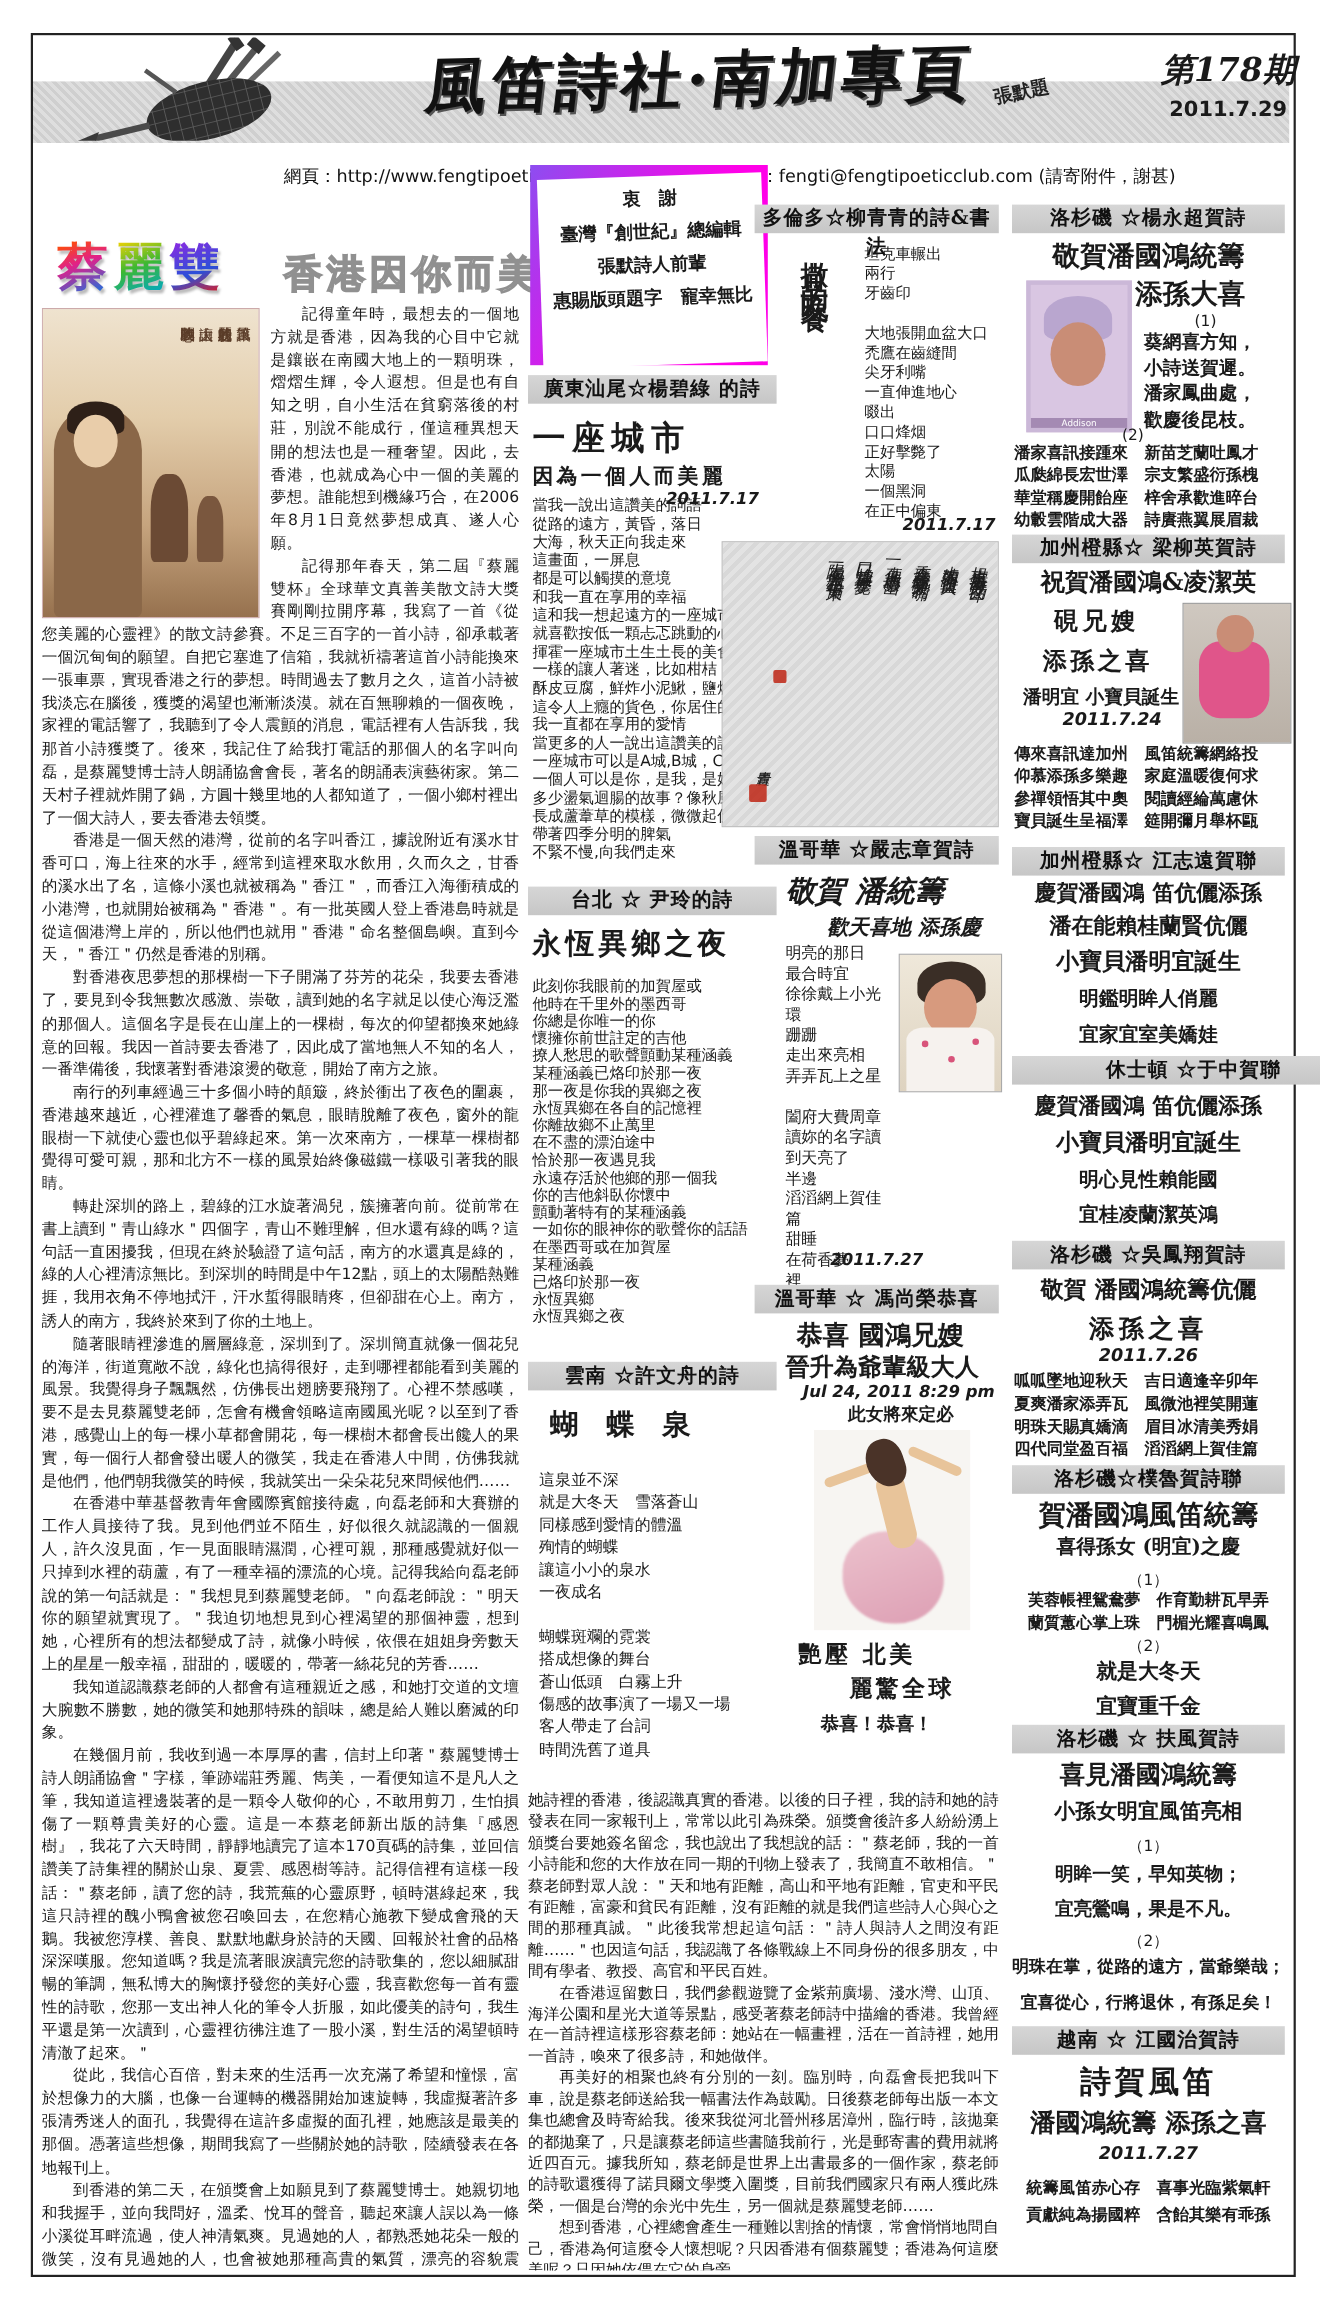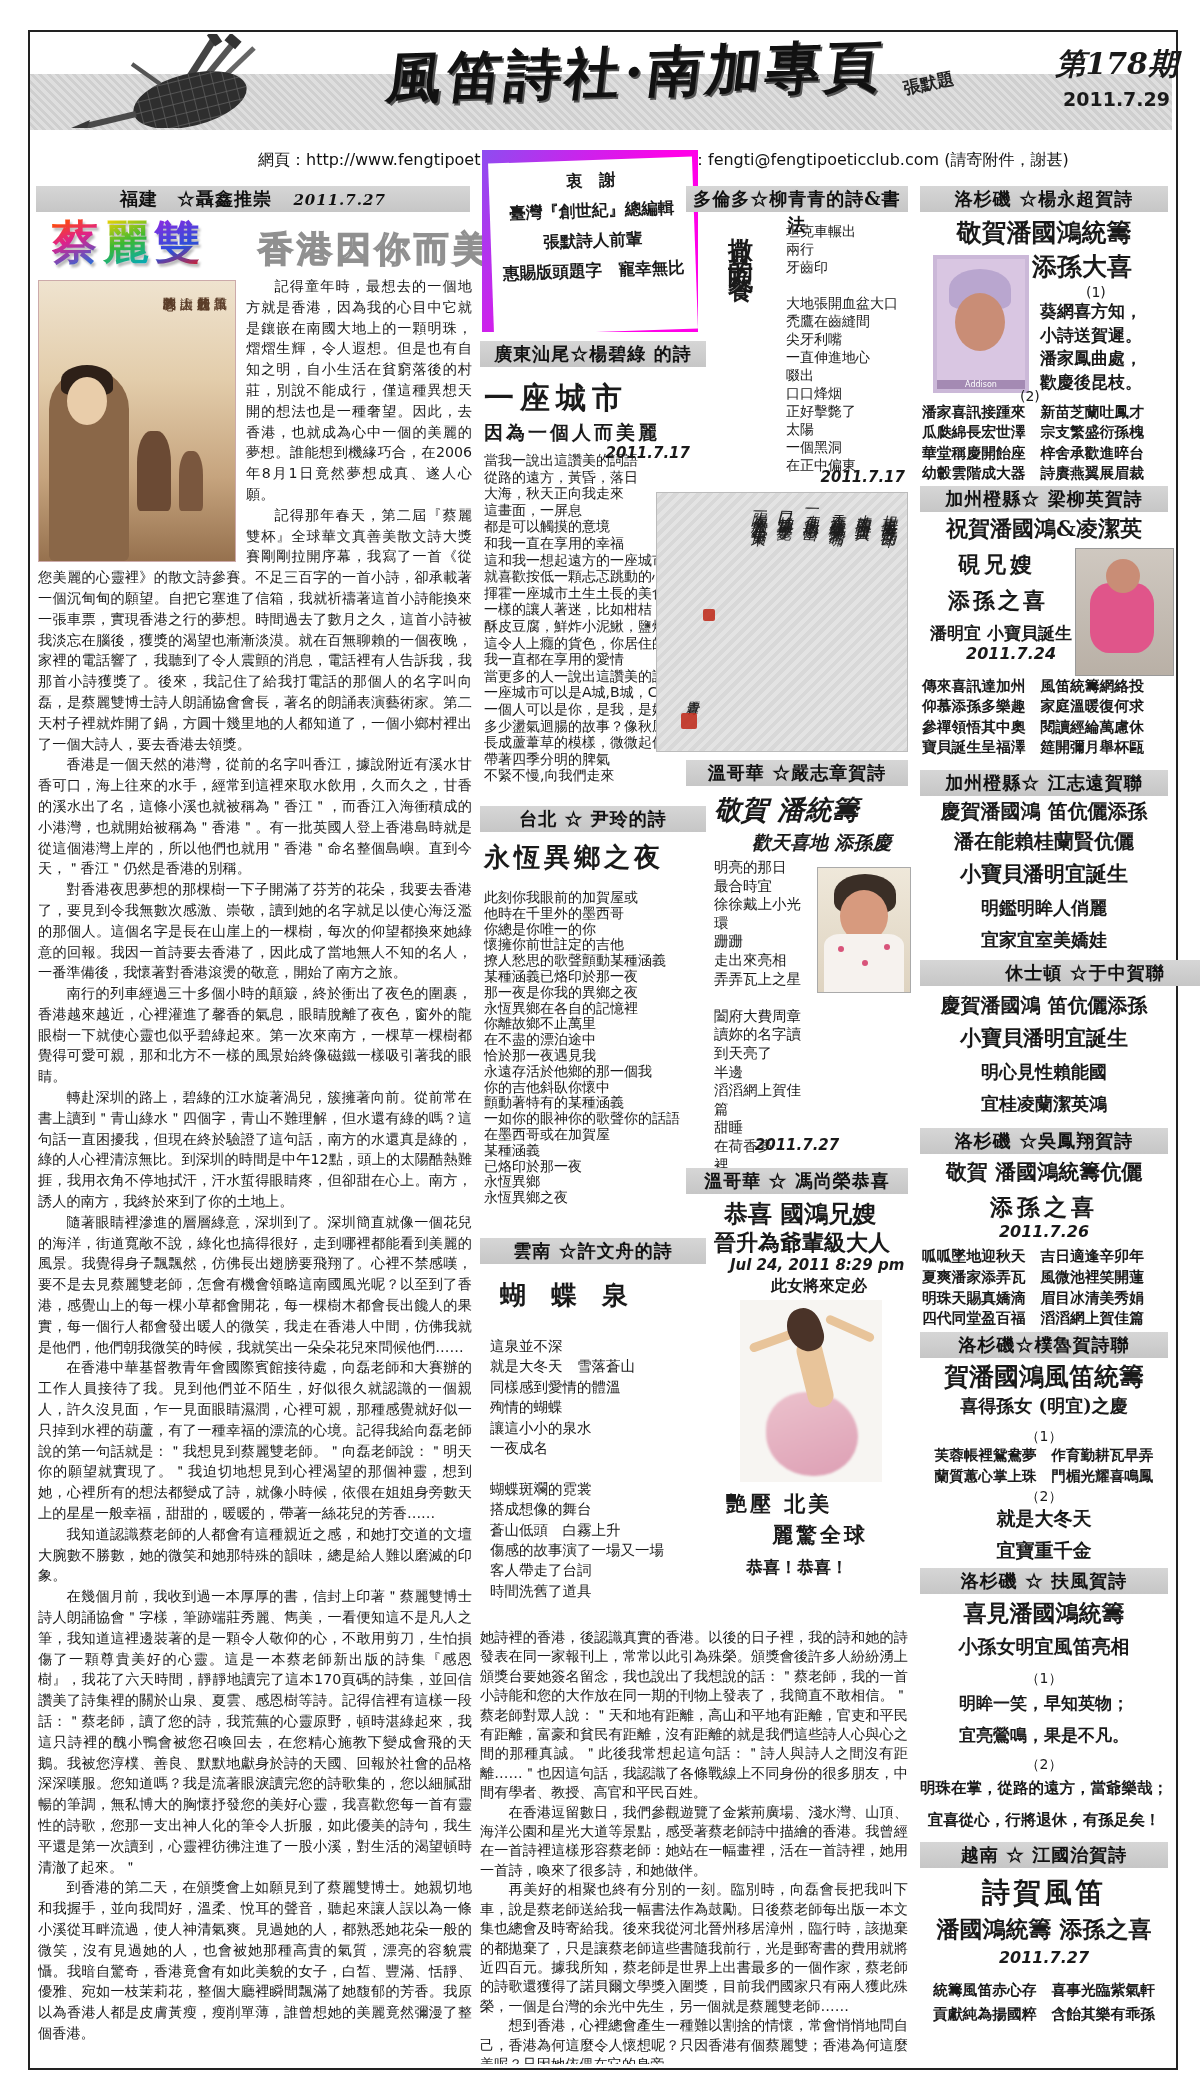--- a/index.html
+++ b/index.html
@@ -117,24 +117,20 @@
   <div class="abs issue-date">2011.7.29</div>
 
   <div class="abs contact" style="left:258px;">
     <span>網頁：</span><span>http://www.fengtipoeticclub.com</span>
   </div>
   <div class="abs contact" style="left:660px;">
     <span>電郵：</span><span>fengti@fengtipoeticclub.com</span>
     <span>(請寄附件，謝甚)</span>
   </div>
 
-  <div class="abs bar" style="left:36px;top:186px;width:434px;">
-    <span>福建　☆聶鑫推崇</span>
-    <span class="date" style="margin-left:14px;">2011.7.27</span>
-  </div>
   <div class="abs rainbow" style="left:52px;top:212px;">
     <span class="r1">蔡</span>
     <span class="r2">麗</span>
     <span class="r3">雙</span>
   </div>
   <div class="abs outline-title" style="left:258px;top:226px;">香港因你而美</div>
 
   <div class="abs essay" style="left:38px;top:276px;width:434px;height:1790px;">
     <div class="photoA">
       <div class="callig">讓風笛
@@ -150,20 +146,21 @@
     <p>記得童年時，最想去的一個地方就是香港，因為我的心目中它就是鑲嵌在南國大地上的一顆明珠，熠熠生輝，令人遐想。但是也有自知之明，自小生活在貧窮落後的村莊，別說不能成行，僅這種異想天開的想法也是一種奢望。因此，去香港，也就成為心中一個的美麗的夢想。誰能想到機緣巧合，在2006年8月1日竟然夢想成真、遂人心願。</p>
     <p>記得那年春天，第二屆『蔡麗雙杯』全球華文真善美散文詩大獎賽剛剛拉開序幕，我寫了一首《從您美麗的心靈裡》的散文詩參賽。不足三百字的一首小詩，卻承載著一個沉甸甸的願望。自把它塞進了信箱，我就祈禱著這首小詩能換來一張車票，實現香港之行的夢想。時間過去了數月之久，這首小詩被我淡忘在腦後，獲獎的渴望也漸漸淡漠。就在百無聊賴的一個夜晚，家裡的電話響了，我聽到了令人震顫的消息，電話裡有人告訴我，我那首小詩獲獎了。後來，我記住了給我打電話的那個人的名字叫向磊，是蔡麗雙博士詩人朗誦協會會長，著名的朗誦表演藝術家。第二天村子裡就炸開了鍋，方圓十幾里地的人都知道了，一個小鄉村裡出了一個大詩人，要去香港去領獎。</p>
     <p>香港是一個天然的港灣，從前的名字叫香江，據說附近有溪水甘香可口，海上往來的水手，經常到這裡來取水飲用，久而久之，甘香的溪水出了名，這條小溪也就被稱為＂香江＂，而香江入海衝積成的小港灣，也就開始被稱為＂香港＂。有一批英國人登上香港島時就是從這個港灣上岸的，所以他們也就用＂香港＂命名整個島嶼。直到今天，＂香江＂仍然是香港的別稱。</p>
     <p>對香港夜思夢想的那棵樹一下子開滿了芬芳的花朵，我要去香港了，要見到令我無數次感激、崇敬，讀到她的名字就足以使心海泛濫的那個人。這個名字是長在山崖上的一棵樹，每次的仰望都換來她綠意的回報。我因一首詩要去香港了，因此成了當地無人不知的名人，一番準備後，我懷著對香港滾燙的敬意，開始了南方之旅。</p>
     <p>南行的列車經過三十多個小時的顛簸，終於衝出了夜色的圍裹，香港越來越近，心裡灌進了馨香的氣息，眼睛脫離了夜色，窗外的龍眼樹一下就使心靈也似乎碧綠起來。第一次來南方，一棵草一棵樹都覺得可愛可親，那和北方不一樣的風景始終像磁鐵一樣吸引著我的眼睛。</p>
     <p>轉赴深圳的路上，碧綠的江水旋著渦兒，簇擁著向前。從前常在書上讀到＂青山綠水＂四個字，青山不難理解，但水還有綠的嗎？這句話一直困擾我，但現在終於驗證了這句話，南方的水還真是綠的，綠的人心裡清涼無比。到深圳的時間是中午12點，頭上的太陽酷熱難捱，我用衣角不停地拭汗，汗水蜇得眼睛疼，但卻甜在心上。南方，誘人的南方，我終於來到了你的土地上。</p>
     <p>隨著眼睛裡滲進的層層綠意，深圳到了。深圳簡直就像一個花兒的海洋，街道寬敞不說，綠化也搞得很好，走到哪裡都能看到美麗的風景。我覺得身子飄飄然，仿佛長出翅膀要飛翔了。心裡不禁感嘆，要不是去見蔡麗雙老師，怎會有機會領略這南國風光呢？以至到了香港，感覺山上的每一棵小草都會開花，每一棵樹木都會長出饞人的果實，每一個行人都會發出暖人的微笑，我走在香港人中間，仿佛我就是他們，他們朝我微笑的時候，我就笑出一朵朵花兒來問候他們……</p>
     <p>在香港中華基督教青年會國際賓館接待處，向磊老師和大賽辦的工作人員接待了我。見到他們並不陌生，好似很久就認識的一個親人，許久沒見面，乍一見面眼睛濕潤，心裡可親，那種感覺就好似一只掉到水裡的葫蘆，有了一種幸福的漂流的心境。記得我給向磊老師說的第一句話就是：＂我想見到蔡麗雙老師。＂向磊老師說：＂明天你的願望就實現了。＂我迫切地想見到心裡渴望的那個神靈，想到她，心裡所有的想法都變成了詩，就像小時候，依偎在姐姐身旁數天上的星星一般幸福，甜甜的，暖暖的，帶著一絲花兒的芳香……</p>
     <p>我知道認識蔡老師的人都會有這種親近之感，和她打交道的文壇大腕數不勝數，她的微笑和她那特殊的韻味，總是給人難以磨滅的印象。</p>
     <p>在幾個月前，我收到過一本厚厚的書，信封上印著＂蔡麗雙博士詩人朗誦協會＂字樣，筆跡端莊秀麗、雋美，一看便知這不是凡人之筆，我知道這裡邊裝著的是一顆令人敬仰的心，不敢用剪刀，生怕損傷了一顆尊貴美好的心靈。這是一本蔡老師新出版的詩集『感恩樹』，我花了六天時間，靜靜地讀完了這本170頁碼的詩集，並回信讚美了詩集裡的關於山泉、夏雲、感恩樹等詩。記得信裡有這樣一段話：＂蔡老師，讀了您的詩，我荒蕪的心靈原野，頓時湛綠起來，我這只詩裡的醜小鴨會被您召喚回去，在您精心施教下變成會飛的天鵝。我被您淳樸、善良、默默地獻身於詩的天國、回報於社會的品格深深嘆服。您知道嗎？我是流著眼淚讀完您的詩歌集的，您以細膩甜暢的筆調，無私博大的胸懷抒發您的美好心靈，我喜歡您每一首有靈性的詩歌，您那一支出神人化的筆令人折服，如此優美的詩句，我生平還是第一次讀到，心靈裡彷彿注進了一股小溪，對生活的渴望頓時清澈了起來。＂</p>
+    <p>從此，我信心百倍，對未來的生活再一次充滿了希望和憧憬，富於想像力的大腦，也像一台運轉的機器開始加速旋轉，我虛擬著許多張清秀迷人的面孔，我覺得在這許多虛擬的面孔裡，她應該是最美的那個。憑著這些想像，期間我寫了一些關於她的詩歌，陸續發表在各地報刊上。</p>
     <p>到香港的第二天，在頒獎會上如願見到了蔡麗雙博士。她親切地和我握手，並向我問好，溫柔、悅耳的聲音，聽起來讓人誤以為一條小溪從耳畔流過，使人神清氣爽。見過她的人，都熟悉她花朵一般的微笑，沒有見過她的人，也會被她那種高貴的氣質，漂亮的容貌震懾。我暗自驚奇，香港竟會有如此美貌的女子，白皙、豐滿、恬靜、優雅、宛如一枝茉莉花，整個大廳裡瞬間飄滿了她馥郁的芳香。我原以為香港人都是皮膚黃瘦，瘦削單薄，誰曾想她的美麗竟然彌漫了整個香港。</p>
 
   </div>
 
   <div class="abs thanks-outer">
     <div class="thanks-inner">
       <div>衷　謝</div>
       <div>臺灣『創世紀』總編輯</div>
       <div>張默詩人前輩</div>
       <div>惠賜版頭題字　寵幸無比</div>

